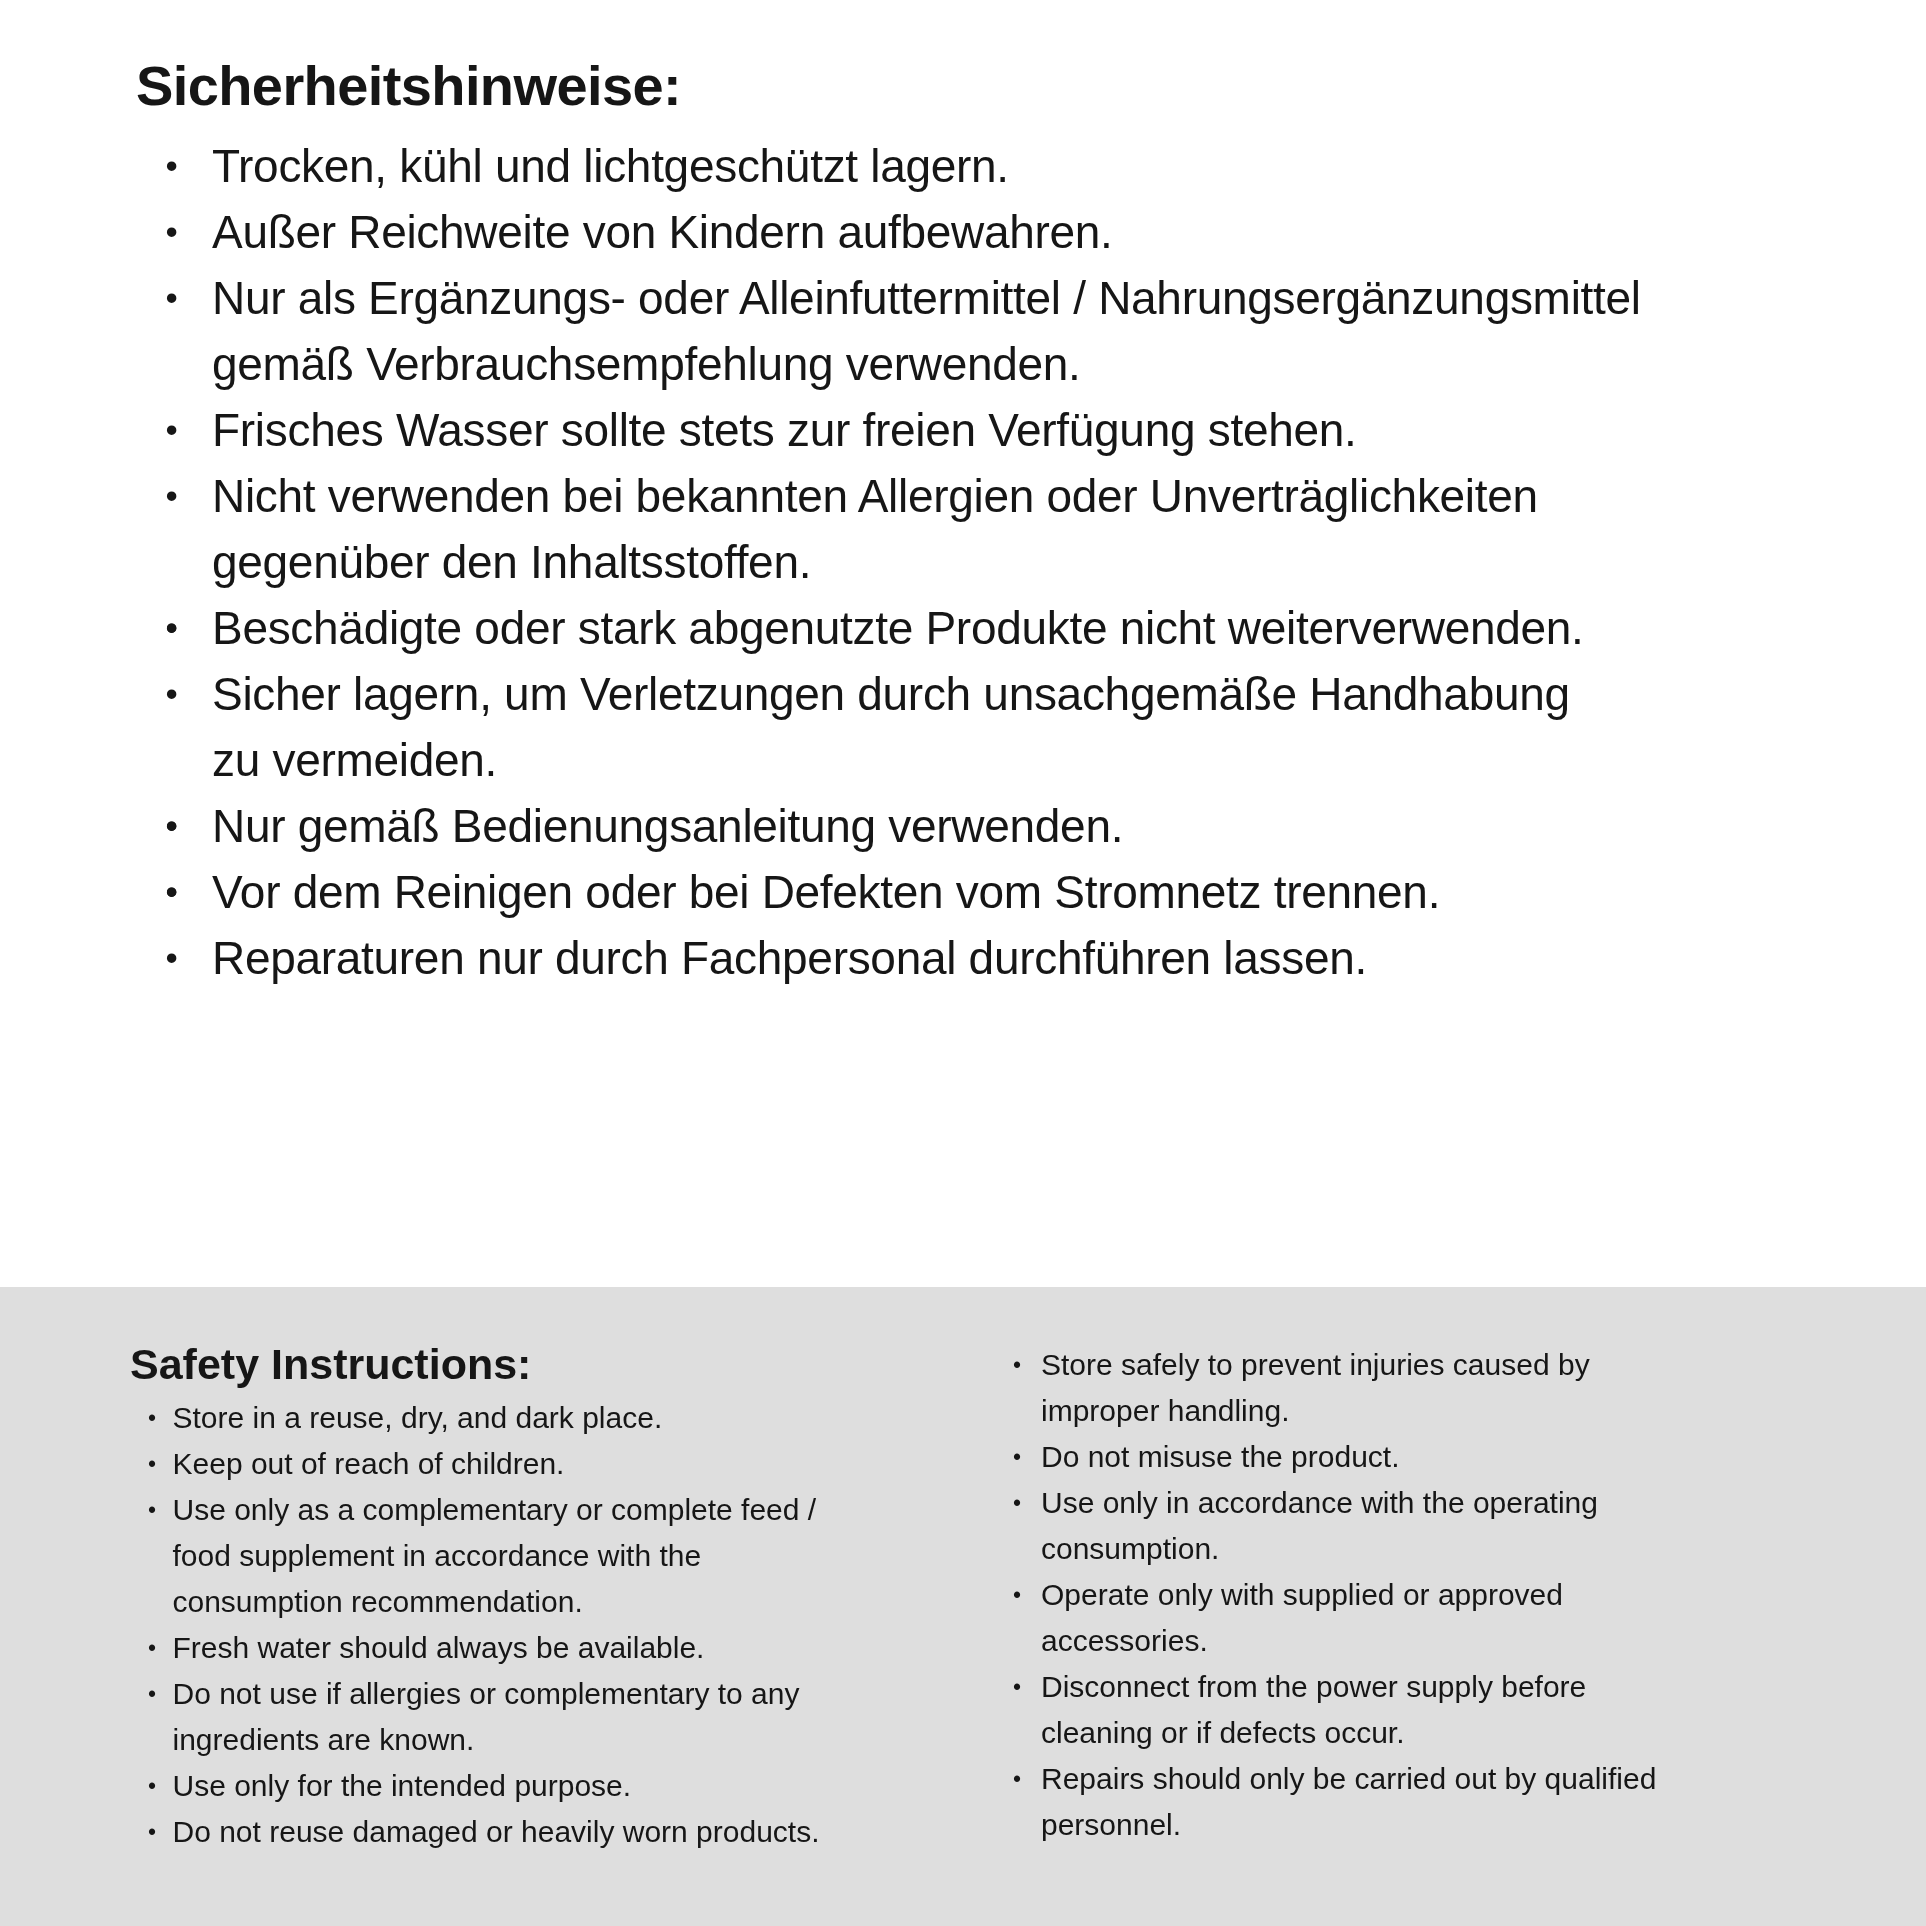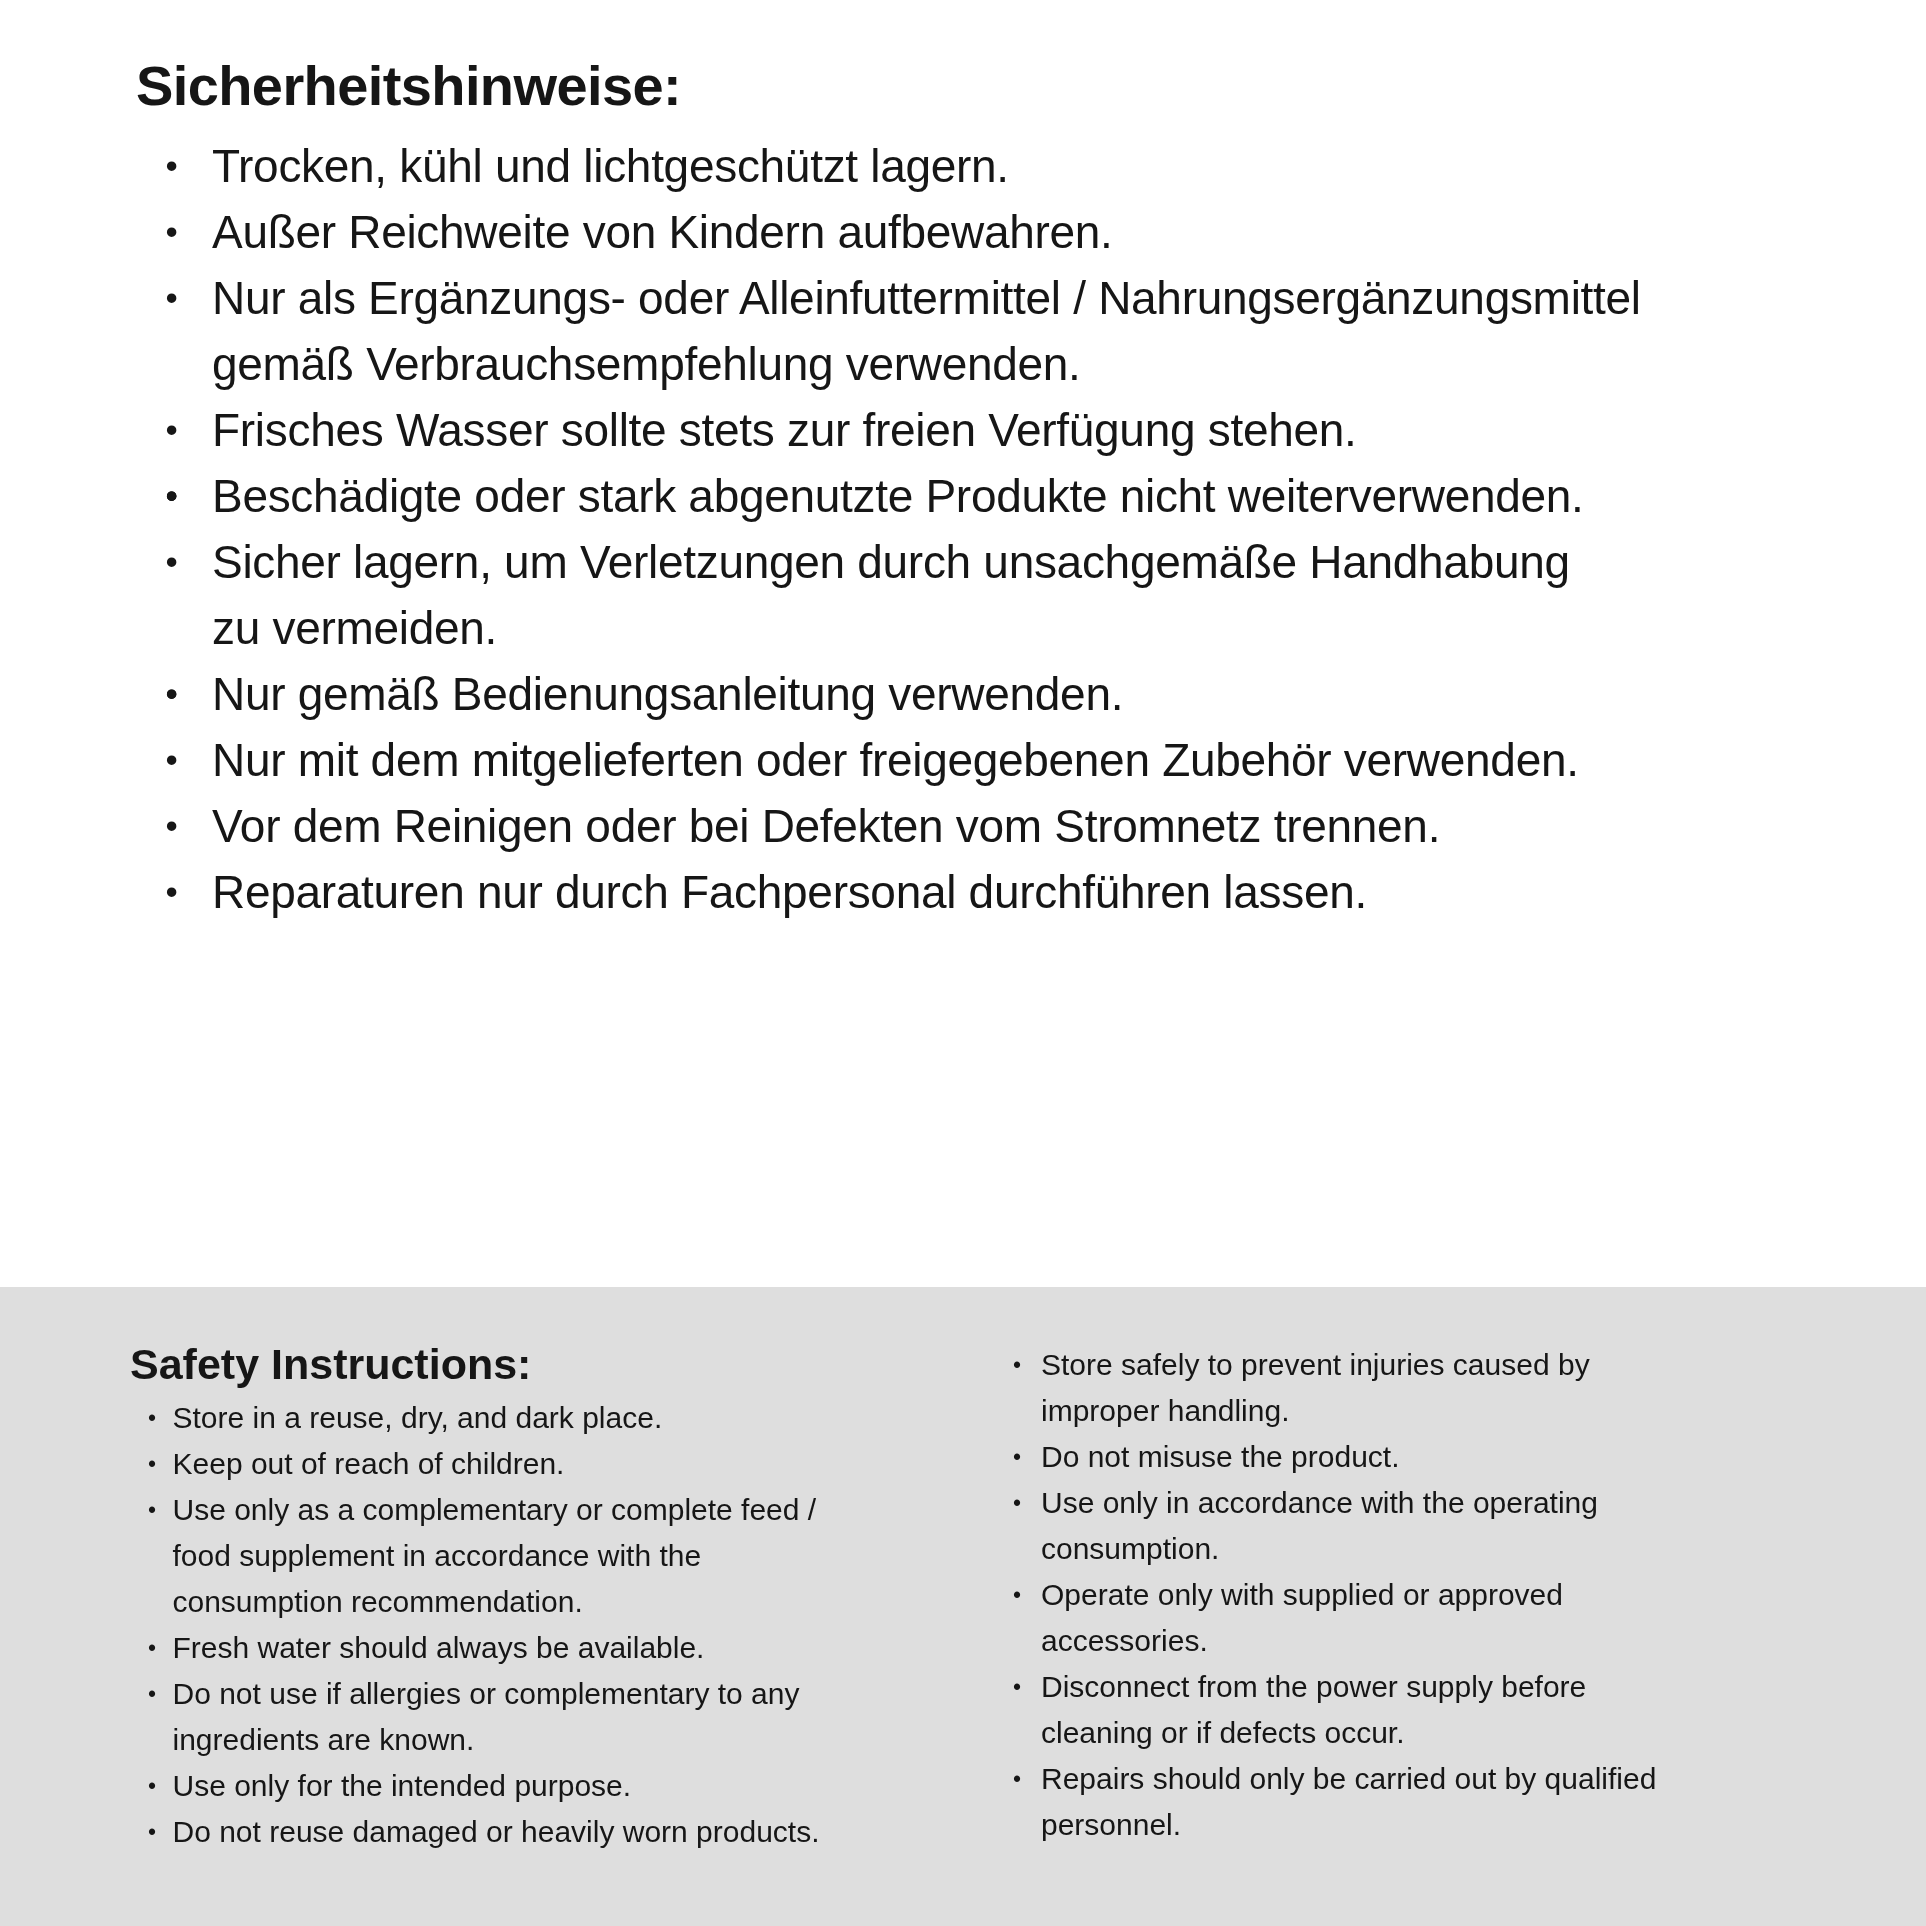--- a/index.html
+++ b/index.html
@@ -52,28 +52,29 @@
   <div class="gray-band"></div>
 
   <div class="de-title">Sicherheitshinweise:</div>
 
   <ul class="de-list">
     <li><span class="bullet">•</span><span>Trocken, kühl und lichtgeschützt lagern.</span></li>
     <li><span class="bullet">•</span><span>Außer Reichweite von Kindern aufbewahren.</span></li>
     <li><span class="bullet">•</span><span>Nur als Ergänzungs- oder Alleinfuttermittel / Nahrungsergänzungsmittel
 gemäß Verbrauchsempfehlung verwenden.</span></li>
     <li><span class="bullet">•</span><span>Frisches Wasser sollte stets zur freien Verfügung stehen.</span></li>
-    <li><span class="bullet">•</span></li>
+    <li><span class="bullet">•</span><span>Nicht verwenden bei bekannten Allergien oder Unverträglichkeiten
+gegenüber den Inhaltsstoffen.</span></li>
     <li><span class="bullet">•</span></li>
     <li><span class="bullet">•</span><span>Beschädigte oder stark abgenutzte Produkte nicht weiterverwenden.</span></li>
     <li><span class="bullet">•</span><span>Sicher lagern, um Verletzungen durch unsachgemäße Handhabung
 zu vermeiden.</span></li>
     <li><span class="bullet">•</span></li>
     <li><span class="bullet">•</span><span>Nur gemäß Bedienungsanleitung verwenden.</span></li>
-    <li><span class="bullet">•</span><span>Nur mit dem mitgelieferten oder freigegebenen Zubehör verwenden.</span></li>
+    <li><span class="bullet">•</span></li>
     <li><span class="bullet">•</span><span>Vor dem Reinigen oder bei Defekten vom Stromnetz trennen.</span></li>
     <li><span class="bullet">•</span><span>Reparaturen nur durch Fachpersonal durchführen lassen.</span></li>
   </ul>
 
   <div class="en-title">Safety Instructions:</div>
 
   <ul class="en-list en-left">
     <li><span class="bullet">•</span><span>Store in a reuse, dry, and dark place.</span></li>
     <li><span class="bullet">•</span><span>Keep out of reach of children.</span></li>
     <li><span class="bullet">•</span><span>Use only as a complementary or complete feed /

